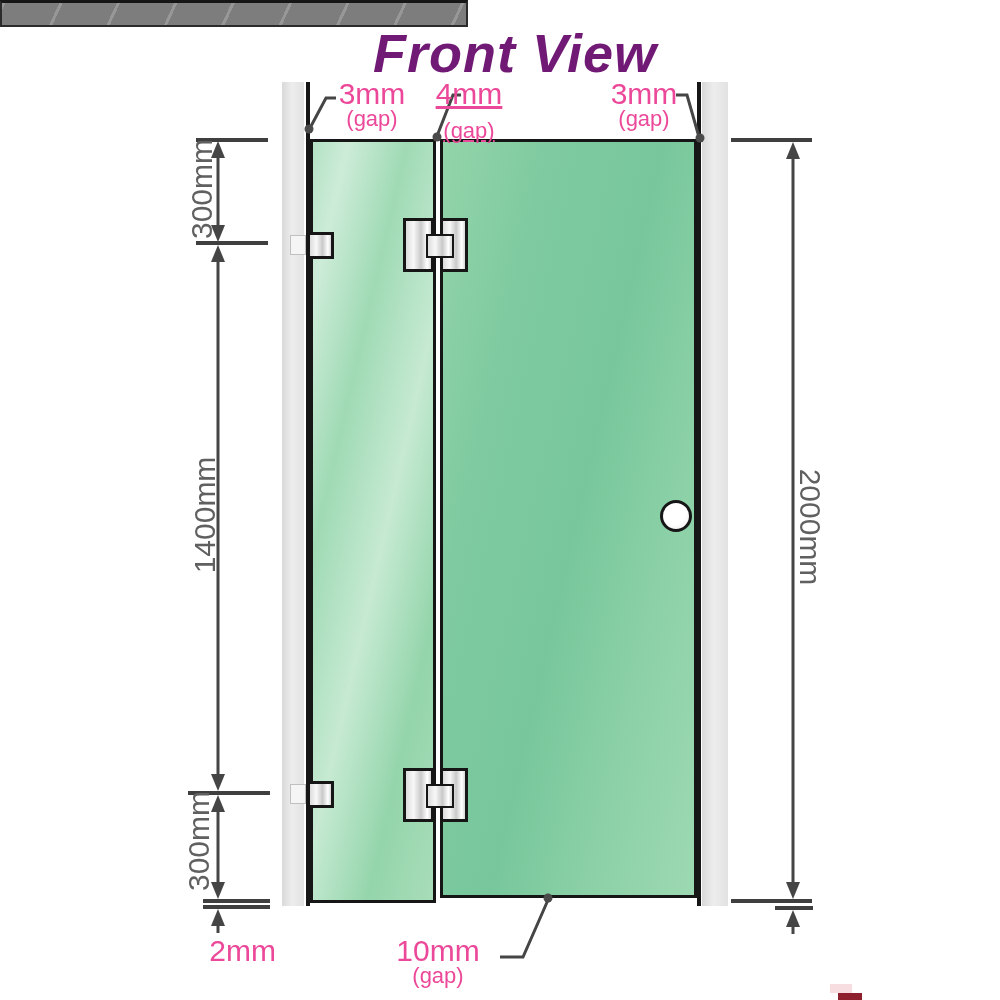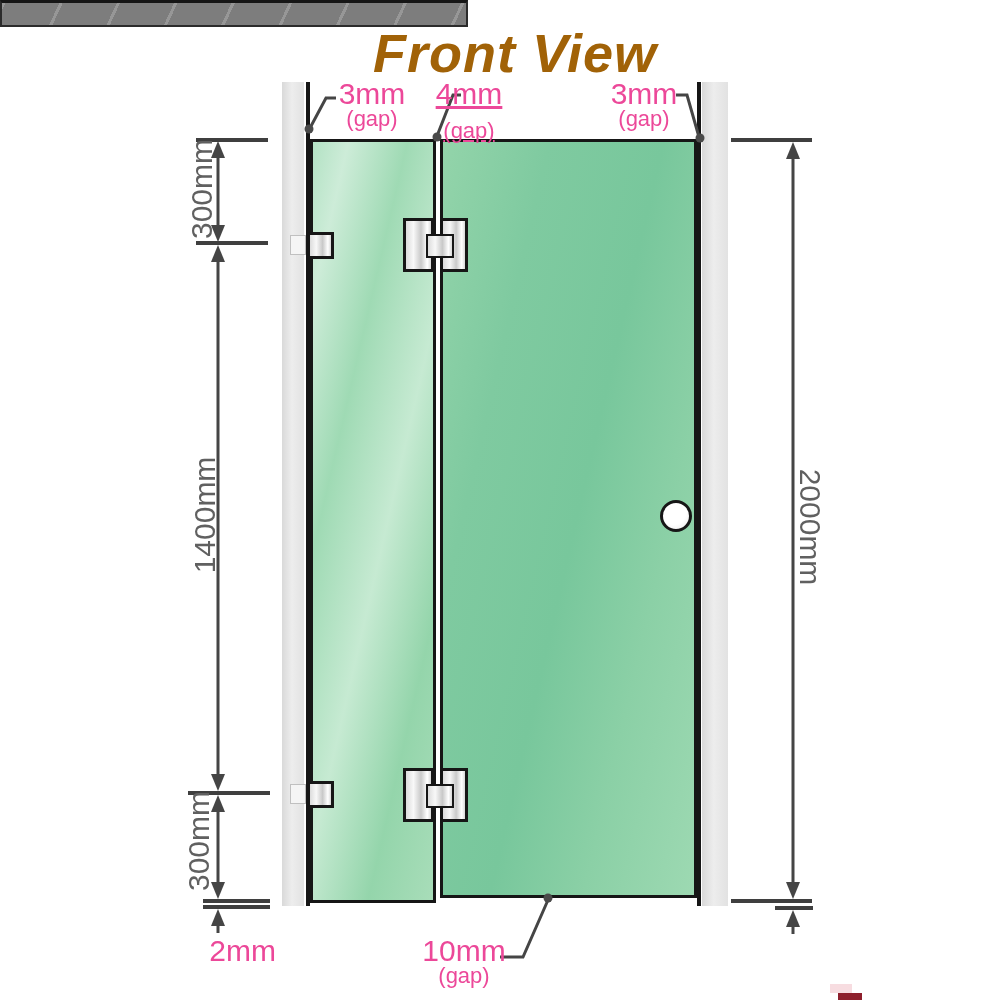--- a/index.html
+++ b/index.html
@@ -20,21 +20,21 @@
     background:linear-gradient(90deg,#dcdcdc 0%,#f8f8f8 30%,#c9c9c9 60%,#ffffff 85%,#d8d8d8 100%);}
   .wall-tab{position:absolute;width:16px;height:20px;background:#f5f5f5;border:1px solid #c0c0c0;box-sizing:border-box;}
   #knob{left:660px;top:500px;width:32px;height:32px;border-radius:50%;border:3px solid #161616;
     background:radial-gradient(circle at 40% 35%,#ffffff 55%,#e6e6e6 100%);box-sizing:border-box;position:absolute;}
   
   .lbl{position:absolute;color:#ec4899;font-size:30px;line-height:27px;text-align:center;}
   .lbl .sub{font-size:22px;line-height:24px;}
   .rlabel{position:absolute;display:flex;align-items:center;justify-content:center;
           color:#606060;font-size:30px;white-space:nowrap;}
   #title{position:absolute;left:355px;top:22px;width:320px;text-align:center;
-         font-size:54px;font-weight:bold;font-style:italic;color:#a16207;letter-spacing:1px;}
+         font-size:54px;font-weight:bold;font-style:italic;color:#701a75;letter-spacing:1px;}
   svg{position:absolute;left:0;top:0;}
   .dim{stroke:#454545;stroke-width:3;fill:none;}
   .cap{stroke:#3f3f3f;stroke-width:4;}
   .ah{fill:#454545;stroke:none;}
   .dot{fill:#4a4a4a;stroke:none;}
   #red-mark{position:absolute;left:838px;top:993px;width:24px;height:7px;background:#8e1f2c;}
   #pink-mark{position:absolute;left:830px;top:984px;width:22px;height:9px;background:#f2c9cf;opacity:.65;}
 </style>
 </head>
 <body>
@@ -127,20 +127,20 @@
     <div>3mm</div>
     <div class="sub">(gap)</div>
   </div>
 
   <div class="rlabel" style="left:142px;top:174px;width:120px;height:30px;transform:rotate(-90deg);">300mm</div>
   <div class="rlabel" style="left:135px;top:500px;width:140px;height:30px;transform:rotate(-90deg);">1400mm</div>
   <div class="rlabel" style="left:139px;top:826px;width:120px;height:30px;transform:rotate(-90deg);">300mm</div>
   <div class="rlabel" style="left:730px;top:512px;width:160px;height:30px;transform:rotate(90deg);">2000mm</div>
 
   <div class="lbl" style="left:198px;top:937px;width:78px;text-align:right;">2mm</div>
-  <div class="lbl" style="left:419px;top:937px;width:90px;">
+  <div class="lbl" style="left:393px;top:937px;width:90px;">
     <div>10mm</div>
     <div class="sub">(gap)</div>
   </div>
 
   <div id="pink-mark"></div>
   <div id="red-mark"></div>
 </div>
 
 </body></html>

